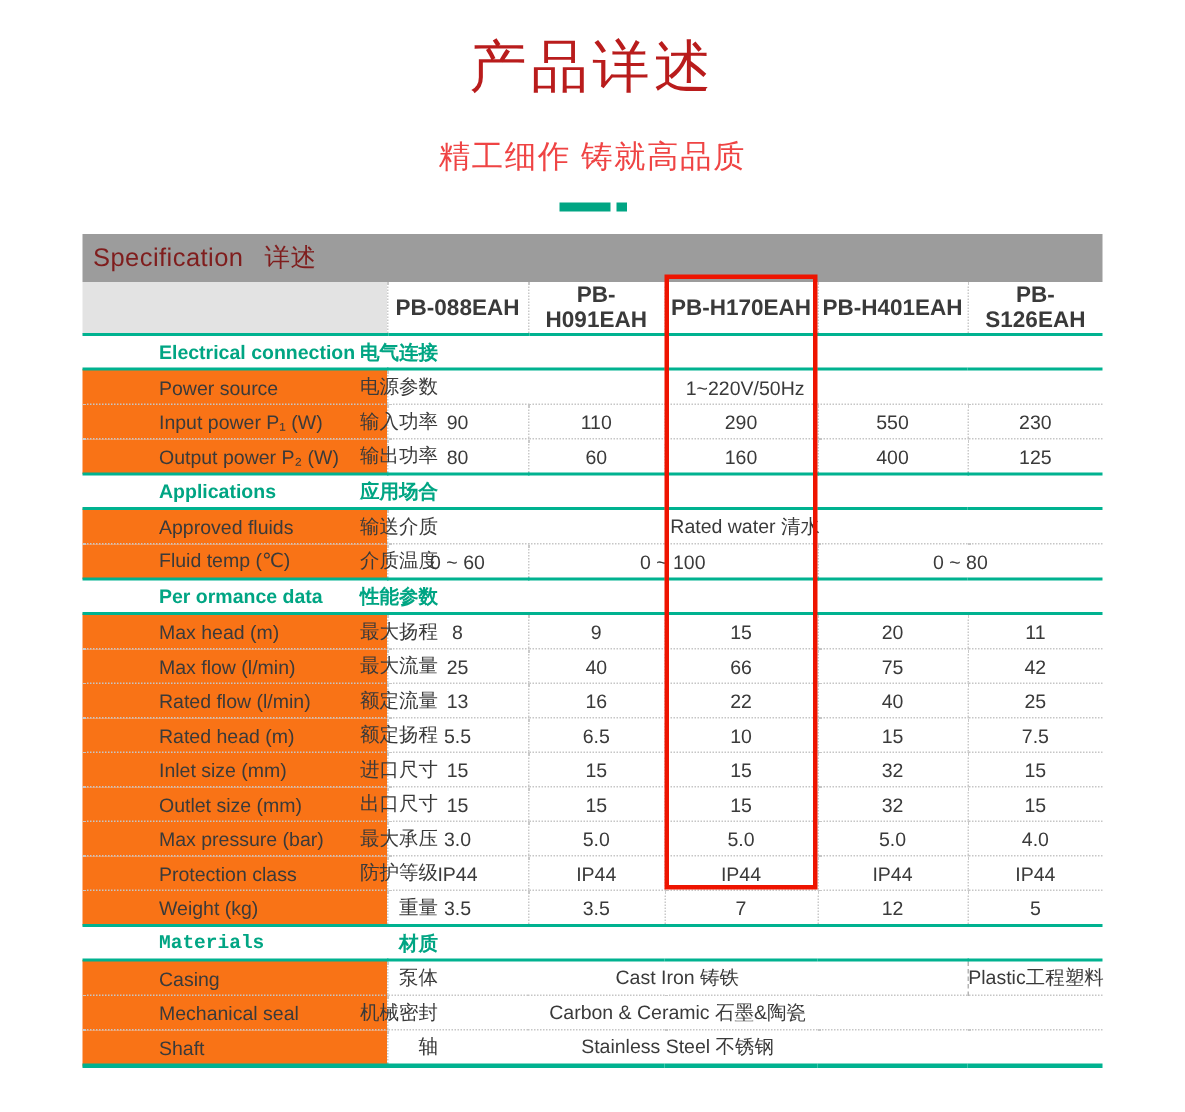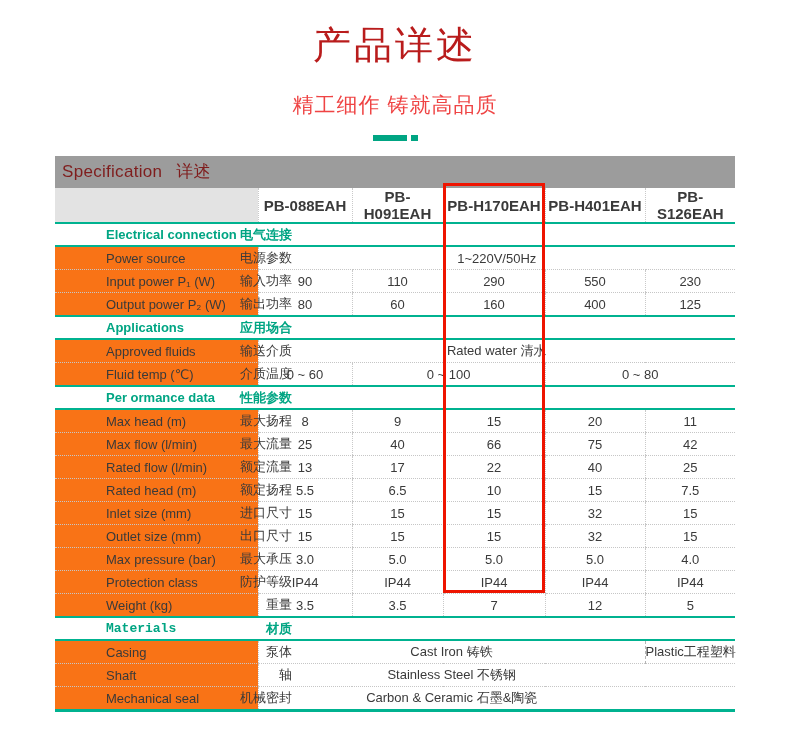--- a/index.html
+++ b/index.html
@@ -202,21 +202,21 @@
           <td class="val" colspan="1">42</td>
         </tr>
         <tr class="data">
           <td class="lblcell">
             <div class="lblwrap">
               <span>Rated flow (l/min)</span>
               <span>额定流量</span>
             </div>
           </td>
           <td class="val" colspan="1">13</td>
-          <td class="val" colspan="1">17</td>
+          <td class="val" colspan="1">16</td>
           <td class="val" colspan="1">22</td>
           <td class="val" colspan="1">40</td>
           <td class="val" colspan="1">25</td>
         </tr>
         <tr class="data">
           <td class="lblcell">
             <div class="lblwrap">
               <span>Rated head (m)</span>
               <span>额定扬程</span>
             </div>
@@ -306,33 +306,33 @@
               <span>Casing</span>
               <span>泵体</span>
             </div>
           </td>
           <td class="val" colspan="4">Cast Iron 铸铁</td>
           <td class="val dashed" colspan="1">Plastic工程塑料</td>
         </tr>
         <tr class="data">
           <td class="lblcell">
             <div class="lblwrap">
+              <span>Mechanical seal</span>
+              <span>机械密封</span>
+            </div>
+          </td>
+          <td class="val" colspan="4">Carbon &amp; Ceramic 石墨&amp;陶瓷</td>
+          <td class="val blank" colspan="1"></td>
+        </tr>
+        <tr class="data">
+          <td class="lblcell">
+            <div class="lblwrap">
               <span>Shaft</span>
               <span>轴</span>
             </div>
           </td>
           <td class="val" colspan="4">Stainless Steel 不锈钢</td>
-          <td class="val blank" colspan="1"></td>
-        </tr>
-        <tr class="data">
-          <td class="lblcell">
-            <div class="lblwrap">
-              <span>Mechanical seal</span>
-              <span>机械密封</span>
-            </div>
-          </td>
-          <td class="val" colspan="4">Carbon &amp; Ceramic 石墨&amp;陶瓷</td>
           <td class="val blank" colspan="1"></td>
         </tr>
       </tbody>
   </table>
   <div class="hl-box" style="border-color: rgb(238, 20, 0);"></div>
 </div>
 
 </body></html>

